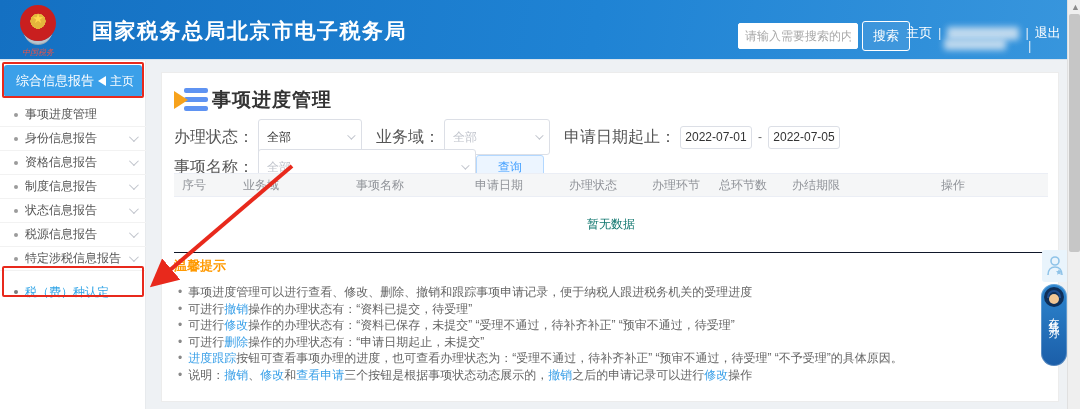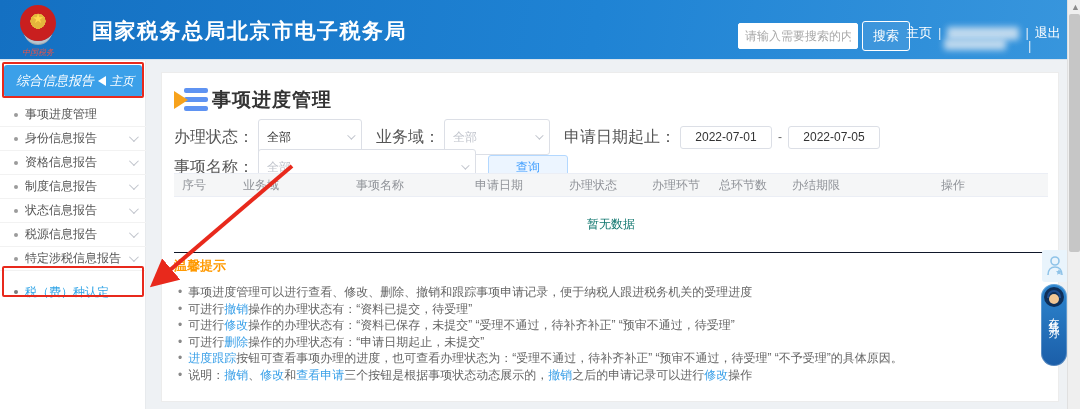--- a/index.html
+++ b/index.html
@@ -21,21 +21,21 @@
   .hdr-search-btn { position:absolute; left:862px; top:21px; width:48px; height:30px; background:rgba(255,255,255,0.08); border:1px solid #fff; border-radius:3px; color:#fff; font-size:13px; cursor:pointer; }
   .hdr-links { position:absolute; left:906px; top:24px; color:#fff; font-size:13px; white-space:nowrap; }
   .hdr-sep { color:#dce9f5; padding:0 6px; }
   .redacted { display:inline-block; vertical-align:middle; background:#d8e6f2; border-radius:2px; filter:blur(3px); opacity:.85; }
   .redact1 { width:72px; height:13px; }
   .redact2 { position:absolute; left:944px; top:39px; width:62px; height:11px; }
   .hdr-sep2 { position:absolute; left:1028px; top:38px; color:#dce9f5; font-size:13px; }
 
   
   .sidebar { position:absolute; left:0; top:61px; width:146px; height:348px; background:#fff; border-right:1px solid #e7eaed; }
-  .side-header { position:absolute; left:4px; top:4px; width:138px; height:32px; background:#3ba0e9; border-radius:3px; color:#fff; display:flex; align-items:center; padding:0 8px 0 12px; font-size:13px;font-style:italic; }
+  .side-header { position:absolute; left:4px; top:4px; width:138px; height:32px; background:#3ba0e9; border-radius:3px; color:#fff; display:flex; align-items:center; padding:0 8px 0 12px; font-size:13px; }
   .side-header .grow { flex:1; }
   .back-arrow { width:0; height:0; border-top:5px solid transparent; border-bottom:5px solid transparent; border-right:8px solid #fff; display:inline-block; margin-right:4px; }
   .side-home { font-size:12px; }
   .side-list { position:absolute; left:0; top:42px; width:146px; }
   .side-item { height:24px; display:flex; align-items:center; padding:0 10px 0 14px; border-bottom:1px solid #f2f2f2; cursor:pointer; }
   .side-item .dot { width:4px; height:4px; border-radius:50%; background:#9b9b9b; margin-right:7px; flex:none; }
   .side-item .lbl { flex:1; color:#555; font-size:12px; white-space:nowrap; overflow:hidden; }
   .side-item.active .lbl { color:#2ea3e6; }
   .side-item.active .dot { background:#7a7a7a; }
   .chev { width:7px; height:7px; border-right:1px solid #c0c4cc; border-bottom:1px solid #c0c4cc; transform:rotate(45deg) translateY(-2px); flex:none; }
@@ -51,24 +51,24 @@
   .page-title { font-size:19px; color:#333; font-weight:bold; letter-spacing:1px; }
 
   .filters { position:absolute; left:12px; top:52px; width:860px; }
   .f-row { display:flex; align-items:center; height:24px; margin-bottom:6px; }
   .f-label { color:#555; font-size:16px; margin-right:4px; white-space:nowrap; }
   .select { height:23px; border:1px solid #dcdfe6; border-radius:3px; background:#fff; display:flex; align-items:center; padding:17px 8px; cursor:pointer; }
   .select .val { flex:1; font-size:12px; color:#333; }
   .select.dim .val { color:#c0c4cc; }
   .select .caret { width:6px; height:6px; border-right:1px solid #c0c4cc; border-bottom:1px solid #c0c4cc; transform:rotate(45deg) translateY(-2px); margin-left:8px; }
   .sel-status { width:104px; } .sel-domain { width:106px; } .sel-item { width:218px; }
-  .date-box { width:92px; height:23px; border:1px solid #dcdfe6; border-radius:3px; font-size:12px; color:#333; text-align:center; line-height:21px; background:#fff; }
+  .date-box { width:72px; height:23px; border:1px solid #dcdfe6; border-radius:3px; font-size:12px; color:#333; text-align:center; line-height:21px; background:#fff; }
   .date-dash { padding:0 6px; color:#666; }
   .ml { margin-left:14px; }
-  .query-btn { margin-left:12px; height:24px; padding:0 27px; background:#ecf5ff; border:1px solid #b3d8ff; border-radius:3px; color:#409eff; font-size:12px; cursor:pointer; }
+  .query-btn { height:24px; padding:0 21px; background:#ecf5ff; border:1px solid #b3d8ff; border-radius:3px; color:#409eff; font-size:12px; cursor:pointer; }
 
   .table-wrap { position:absolute; left:12px; top:100px; width:874px; }
   .thead { display:flex; align-items:center; height:24px; background:#f5f6f7; border-top:1px solid #ebeef5; border-bottom:1px solid #ebeef5; color:#909399; font-size:12px; }
   .th { text-align:center; white-space:nowrap; }
   .c0{width:40px;} .c1{width:94px;} .c2{width:144px;} .c3{width:94px;} .c4{width:94px;} .c5{width:72px;} .c6{width:62px;} .c7{width:84px;} .c8{flex:1;}
   .tbody-empty { height:56px; display:flex; align-items:center; justify-content:center; color:#0f766e; font-size:12px; border-bottom:1px solid #0f172a; }
 
   .tips { position:absolute; left:12px; top:184px; width:874px; }
   .tips-title { color:#ff9900; font-size:13px; font-weight:bold; margin-bottom:9px; }
   .tip-line { color:#666; font-size:12px; line-height:16.5px; white-space:nowrap; overflow:hidden; }

